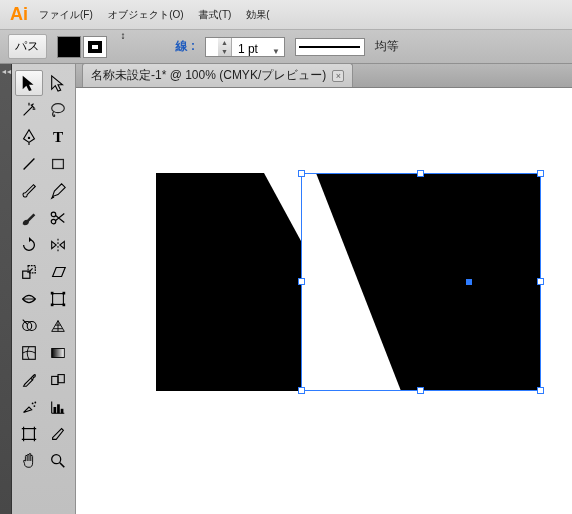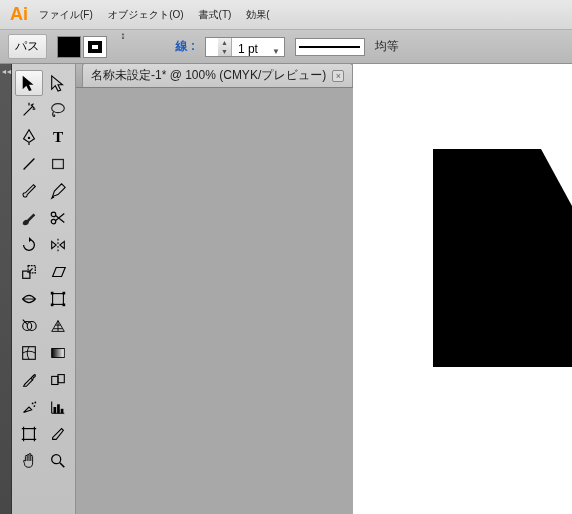--- a/index.html
+++ b/index.html
@@ -169,21 +169,21 @@
     background: linear-gradient(to bottom,#f8f8f8,#e0e0e0);
     border:1px solid #999;
     border-radius:2px;
   }
   .tool svg { width:18px; height:18px; }
 
   
   .docarea {
     flex:1;
     display:flex;
-    flex-direction:row;
+    flex-direction:column;
     background:#a8a8a8;
   }
   .doc-tabbar {
     height:24px;
     background: linear-gradient(to bottom,#b8b8b8,#a4a4a4);
     display:flex;
     align-items:flex-end;
     padding-left:6px;
     border-bottom:1px solid #808080;
   }

